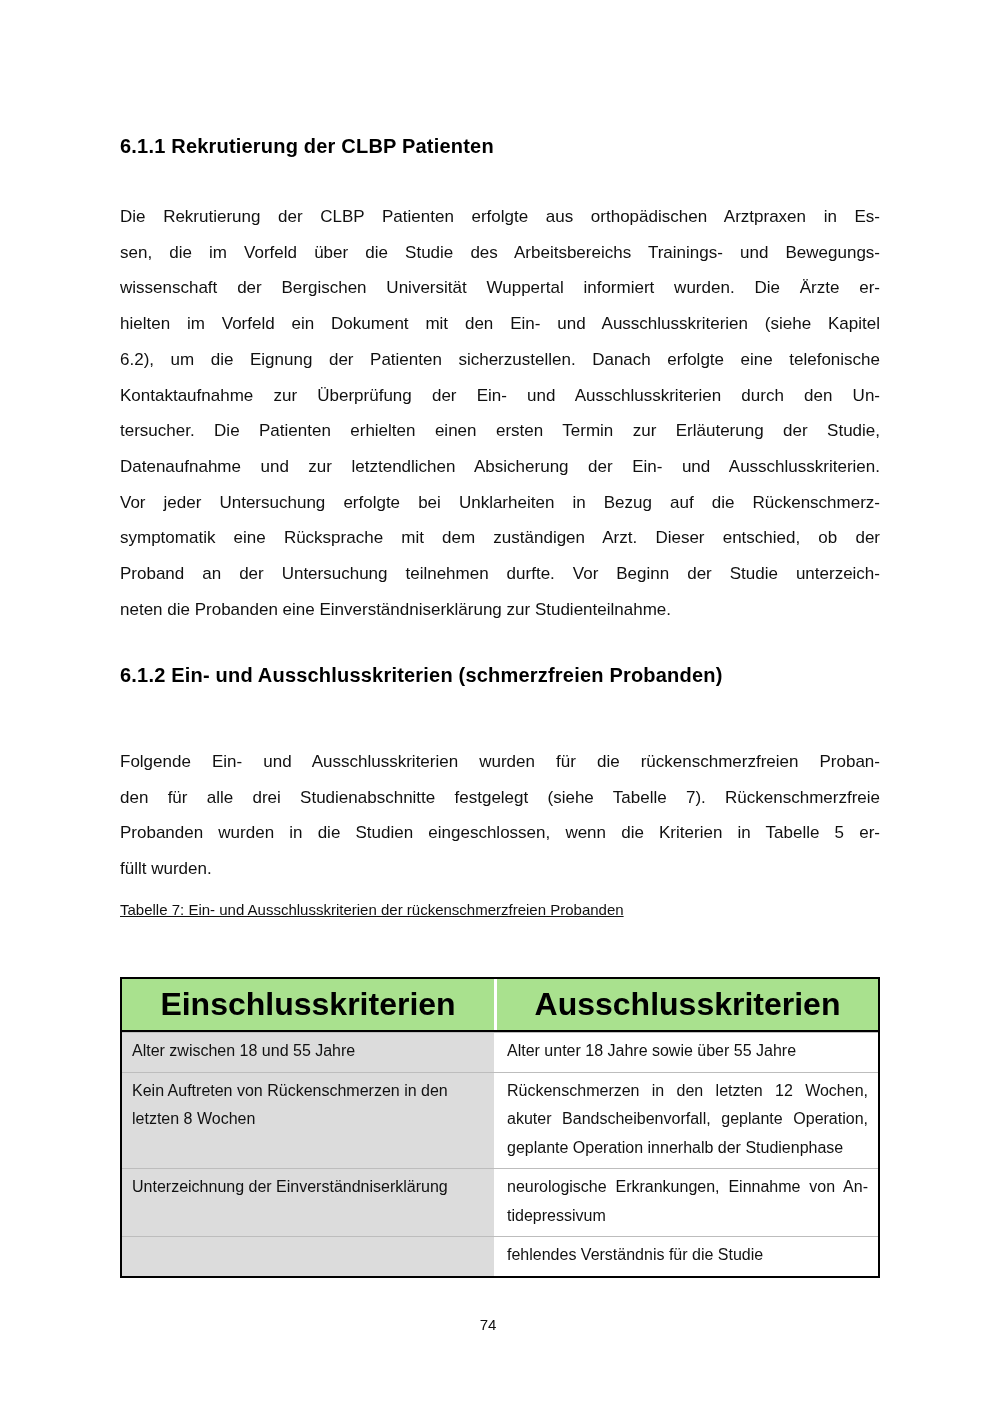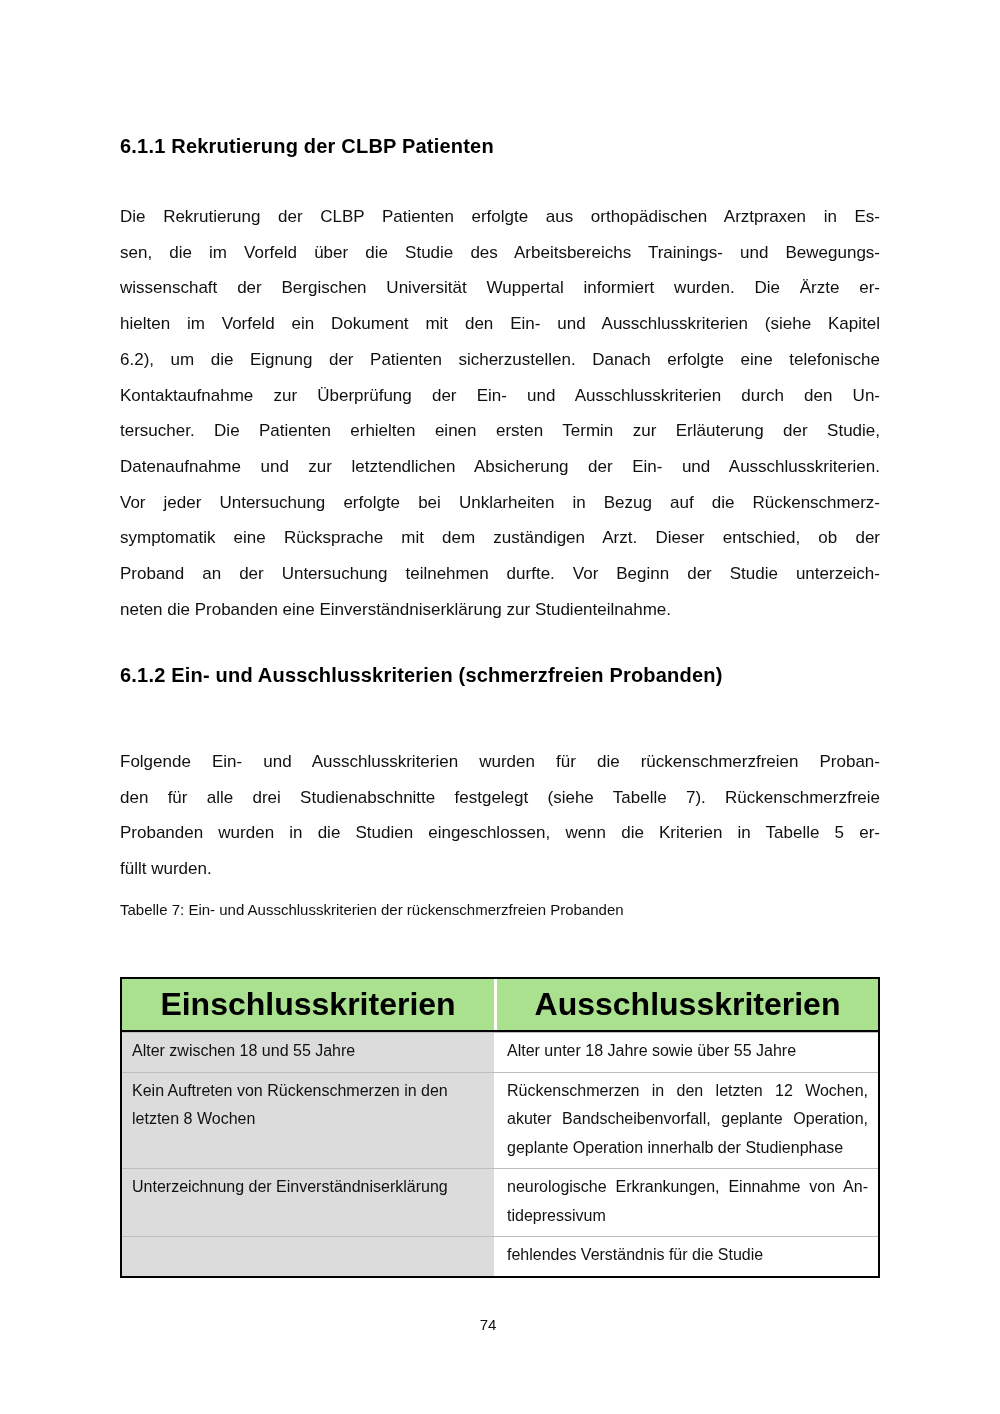--- a/index.html
+++ b/index.html
@@ -88,21 +88,21 @@
 
   <div class="heading" style="top:664px;">6.1.2 Ein- und Ausschlusskriterien (schmerzfreien Probanden)</div>
 
   <div class="para" style="top:744px;">
     <div class="jline">Folgende Ein- und Ausschlusskriterien wurden für die rückenschmerzfreien Proban-</div>
     <div class="jline">den für alle drei Studienabschnitte festgelegt (siehe Tabelle 7). Rückenschmerzfreie</div>
     <div class="jline">Probanden wurden in die Studien eingeschlossen, wenn die Kriterien in Tabelle 5 er-</div>
     <div class="jline last">füllt wurden.</div>
   </div>
 
-  <div class="caption" style="top:901px;">Tabelle 7: Ein- und Ausschlusskriterien der rückenschmerzfreien Probanden</div>
+  <div class="caption" style="top:901px;text-decoration:underline;">Tabelle 7: Ein- und Ausschlusskriterien der rückenschmerzfreien Probanden</div>
 
   <div class="crit-table">
     <div class="t-row header">
       <div class="cell-left">Einschlusskriterien</div>
       <div class="cell-right">Ausschlusskriterien</div>
     </div>
 
     <div class="t-row">
       <div class="cell-left">
         <div>Alter zwischen 18 und 55 Jahre</div>

